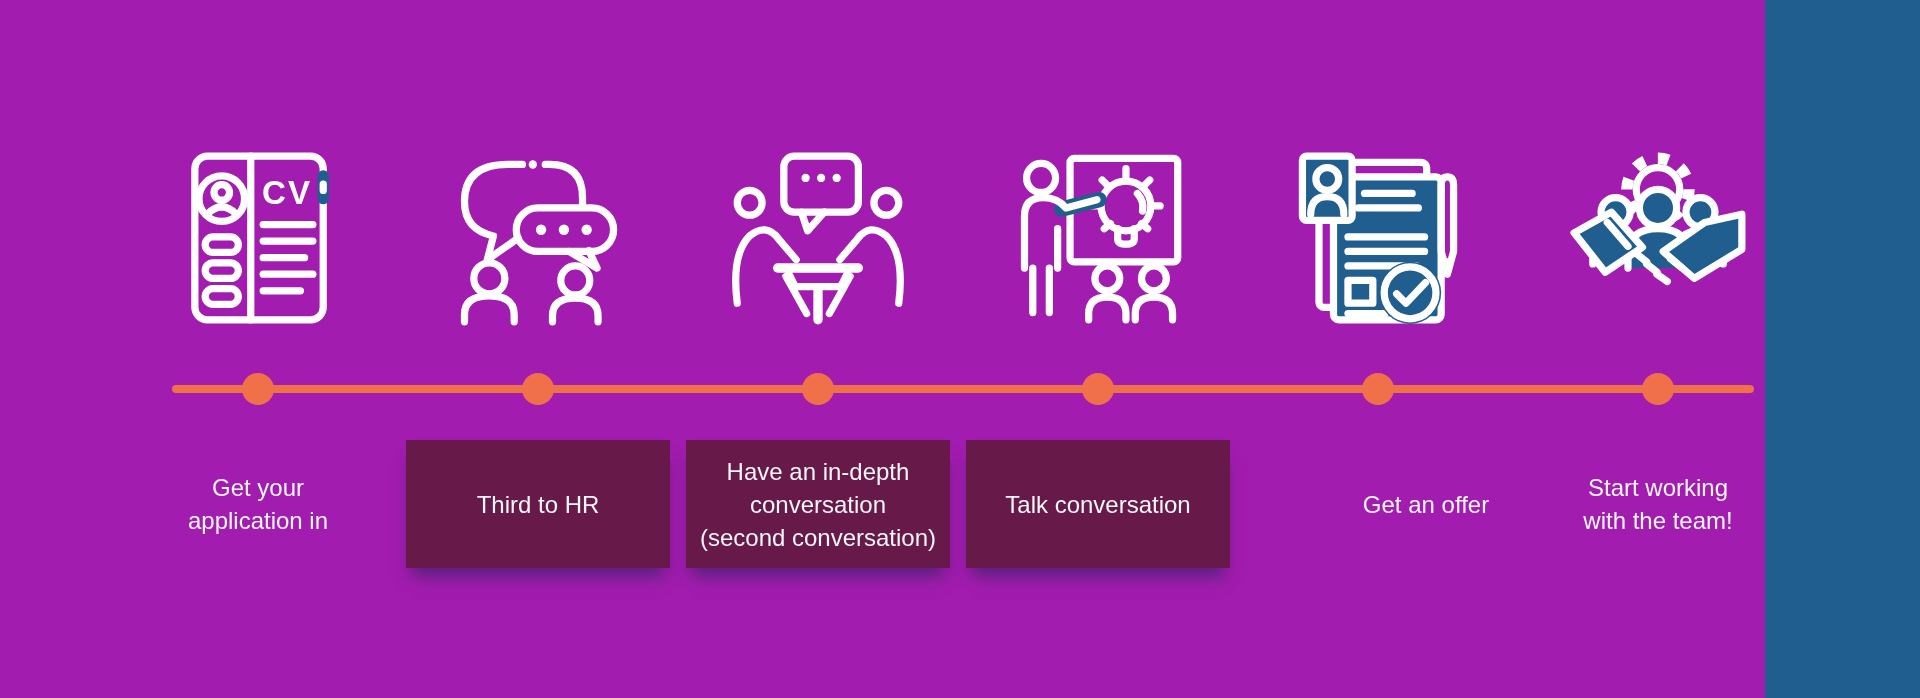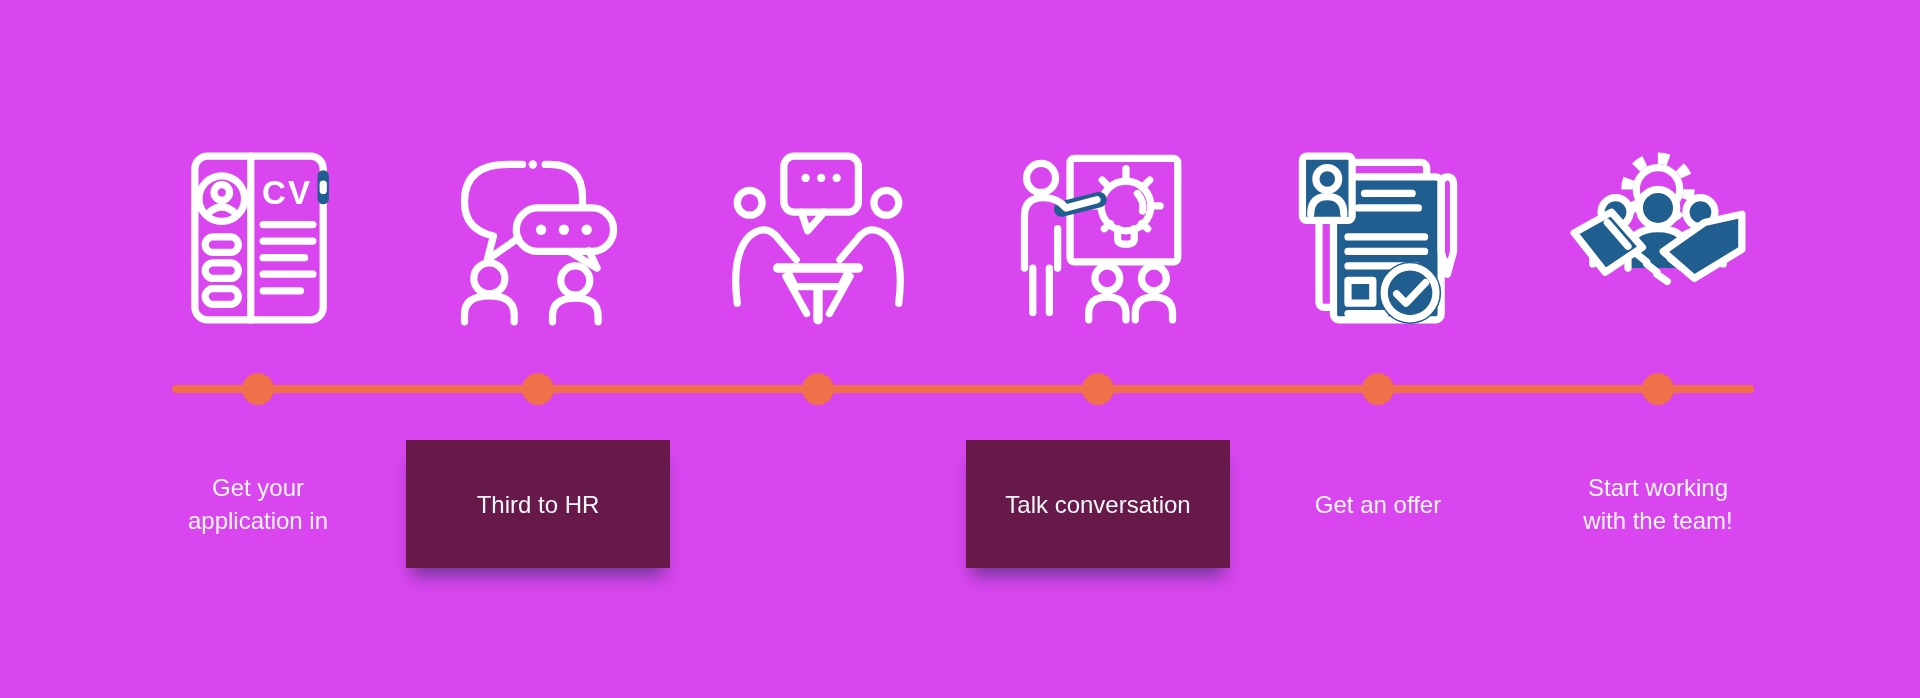--- a/index.html
+++ b/index.html
@@ -1,17 +1,17 @@
 <!DOCTYPE html>
 <html><head>
 <meta charset="utf-8">
 <style>
   html,body{margin:0;padding:0;background:#215E90;}
   .canvas{
-    position:relative;width:1920px;height:698px;background:#d946ef;
+    position:relative;width:1765px;height:698px;background:#a21caf;
     font-family:"Liberation Sans",sans-serif;overflow:hidden;
   }
   .timeline-line{
     position:absolute;left:172px;top:385px;width:1582px;height:8px;
     background:#EF7049;border-radius:4px;
   }
   .timeline-dot{
     position:absolute;top:373px;width:32px;height:32px;border-radius:50%;
     background:#EF7049;
   }
@@ -23,21 +23,21 @@
     text-align:center;color:#F4F6F8;font-size:24px;line-height:33px;
   }
   .step-label .line{white-space:nowrap;}
   .step-label.boxed{
     background:#671A49;
     box-shadow:0 14px 16px -6px rgba(10,38,66,0.5);
   }
   
   .c1{left:170px}.c2{left:450px}.c3{left:730px}.c4{left:1010px}.c5{left:1290px}.c6{left:1570px}
   .d1{left:242px}.d2{left:522px}.d3{left:802px}.d4{left:1082px}.d5{left:1362px}.d6{left:1642px}
-  .l1{left:126px}.l2{left:406px}.l3{left:686px}.l4{left:966px}.l5{left:1246px}.l6{left:1526px}
+  .l1{left:126px}.l2{left:406px}.l3{left:686px}.l4{left:966px}.l5{left:1294px}.l6{left:1526px}
 </style>
 </head>
 <body>
 
 <div class="canvas">
 
   <div class="timeline-line"></div>
   <div class="timeline-dot d1"></div>
   <div class="timeline-dot d2"></div>
   <div class="timeline-dot d3"></div>
@@ -184,20 +184,25 @@
 
   <div class="step-label l1">
     <div class="line">Get your</div>
     <div class="line">application in</div>
   </div>
 
   <div class="step-label boxed l2">
     <div class="line">Third to HR</div>
   </div>
 
+  <div class="step-label boxed l3">
+    <div class="line">Have an in-depth</div>
+    <div class="line">conversation</div>
+    <div class="line">(second conversation)</div>
+  </div>
 
   <div class="step-label boxed l4">
     <div class="line">Talk conversation</div>
   </div>
 
   <div class="step-label l5">
     <div class="line">Get an offer</div>
   </div>
 
   <div class="step-label l6">

